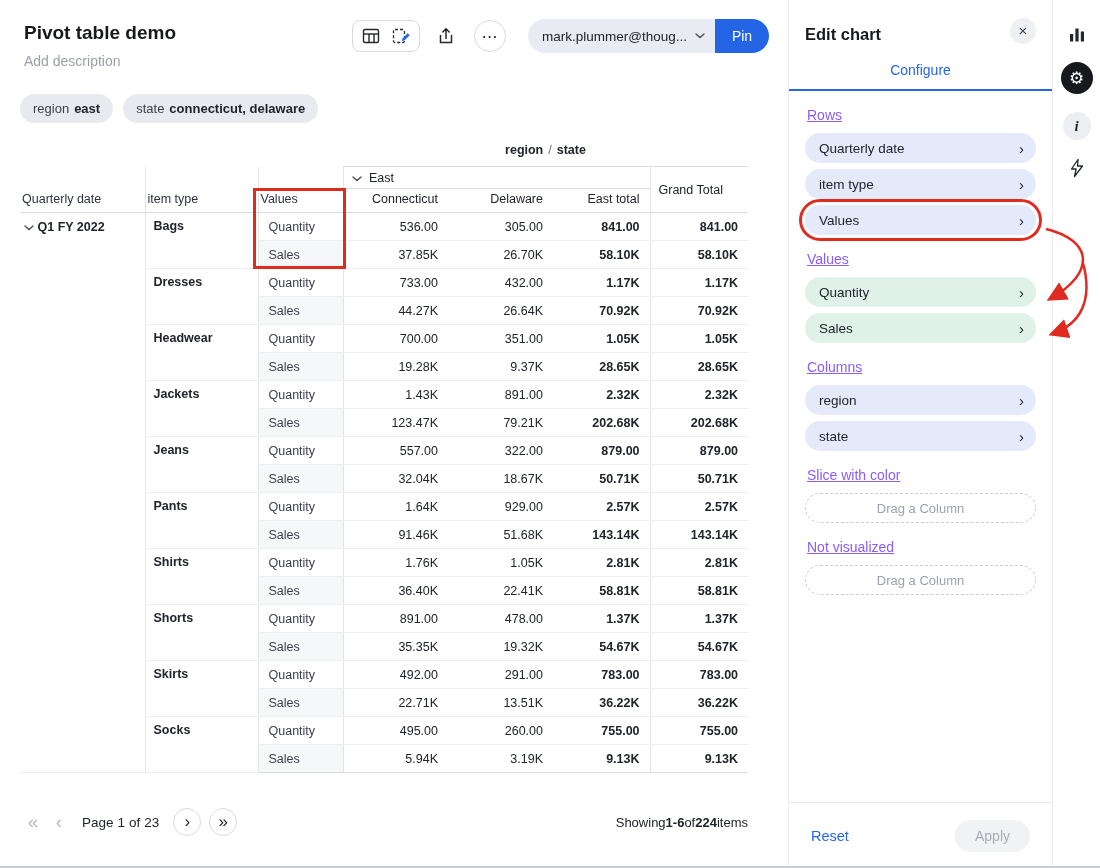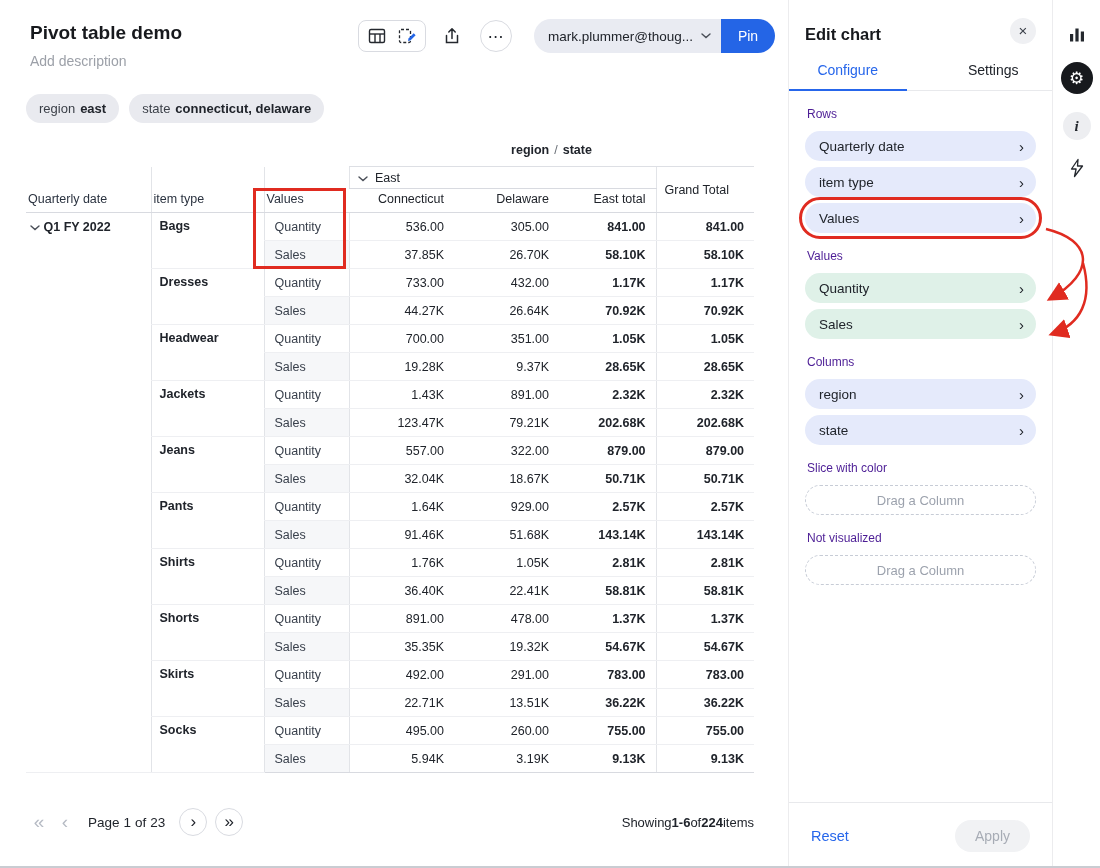--- a/index.html
+++ b/index.html
@@ -1,20 +1,20 @@
 <!DOCTYPE html>
 <html><head>
 <meta charset="utf-8">
 <style>
   * { margin:0; padding:0; box-sizing:border-box; }
   html,body { width:1100px; height:868px; }
   body { font-family:"Liberation Sans","DejaVu Sans",sans-serif; background:#fff; color:#20242B; position:relative; overflow:hidden; }
 
   
-  .main { position:absolute; left:6px; top:0; width:788px; height:868px; background:#fff; }
+  .main { position:absolute; left:0; top:0; width:788px; height:868px; background:#fff; }
   .page-title { position:absolute; left:24px; top:22px; font-size:19px; font-weight:700; color:#17191D; }
   .subtitle { position:absolute; left:24px; top:53px; font-size:14px; color:#9CA0A8; }
 
   .toolbar { position:absolute; left:352px; top:19px; display:flex; align-items:center; }
   .view-toggle { display:flex; border:1px solid #D9DBE1; border-radius:8px; height:32px; align-items:center; padding:0 4px; gap:2px; }
   .vt-btn { width:28px; height:26px; display:flex; align-items:center; justify-content:center; border-radius:6px; }
   .tb-icon { width:24px; height:24px; display:flex; align-items:center; justify-content:center; margin-left:14px; }
   .more-btn { width:32px; height:32px; border:1px solid #D9DBE1; border-radius:50%; display:flex; align-items:center; justify-content:center; margin-left:16px; font-size:16px; letter-spacing:1px; color:#20242B; background:#fff; }
   .user-pin { display:flex; margin-left:22px; }
   .user-dd { height:34px; background:#E9EBF2; border-radius:17px 0 0 17px; display:flex; align-items:center; padding:0 10px 0 14px; font-size:13.5px; color:#20242B; cursor:pointer; }
@@ -59,21 +59,21 @@
 
   
   .panel { position:absolute; left:788px; top:0; width:264px; height:868px; background:#fff; border-left:1px solid #ECECEE; }
   .panel-header { display:flex; justify-content:space-between; align-items:center; padding:17px 16px 9px 16px; }
   .panel-title { font-size:16.5px; font-weight:700; color:#17191D;margin-top:8px; }
   .close-btn { width:26px; height:26px; border-radius:50%; background:#EFF0F3; display:flex; align-items:center; justify-content:center; font-size:15px; color:#3C414A; cursor:pointer; }
   .tabs { display:flex; border-bottom:1px solid #E8E9EC;gap:28px; }
   .tab { flex:1; text-align:center; padding:9px 0 11px 0; font-size:14px; color:#20242B; cursor:pointer; }
   .tab.active { color:#2666EB; border-bottom:2px solid #2666EB; margin-bottom:-1px; }
   .panel-body { padding:0 16px; }
-  .sec-label { font-size:12px; color:#4c1d95; margin:16px 2px 10px 2px; }
+  .sec-label { font-size:14px; color:#8b5cf6; margin:16px 2px 10px 2px;text-decoration:underline; }
   .pchip { height:30px; border-radius:16px; display:flex; align-items:center; justify-content:space-between; padding:0 12px 0 14px; margin-bottom:6px; font-size:13.5px; color:#20242B; cursor:pointer; }
   .pchip.blue { background:#E5EAFB; }
   .pchip.green { background:#DFF1E8; }
   .pchip.highlight { outline:3px solid #E02B20; outline-offset:3px; position:relative; z-index:4; }
   .pchip-chev { font-size:15px; color:#20242B; }
   .dropzone { height:30px; border:1px dashed #C7CCD6; border-radius:16px; display:flex; align-items:center; justify-content:center; color:#9CA2AD; font-size:13px; margin-bottom:6px; }
   .panel-footer { position:absolute; left:0; right:0; bottom:0; height:66px; border-top:1px solid #E8E9EC; display:flex; align-items:center; justify-content:space-between; padding:0 22px 0 22px; background:#fff; }
   .reset-link { color:#2666EB; font-size:14.5px; cursor:pointer; }
   .apply-btn { background:#F1F2F4; color:#A7ACB5; border:none; border-radius:17px; height:32px; padding:0 20px; font-size:14px; font-family:inherit; }
 
@@ -360,21 +360,20 @@
   </div>
 </div>
 
 <aside class="panel">
   <div class="panel-header">
     <span class="panel-title">Edit chart</span>
     <span class="close-btn">×</span>
   </div>
   <div class="tabs">
     <div class="tab active">Configure</div>
-    <div class="tab">Settings</div>
   </div>
   <div class="panel-body">
       <div class="sec-label">Rows</div>
       <div class="pchip blue">
         <span class="pchip-label">Quarterly date</span>
         <span class="pchip-chev">›</span>
       </div>
       <div class="pchip blue">
         <span class="pchip-label">item type</span>
         <span class="pchip-chev">›</span>

